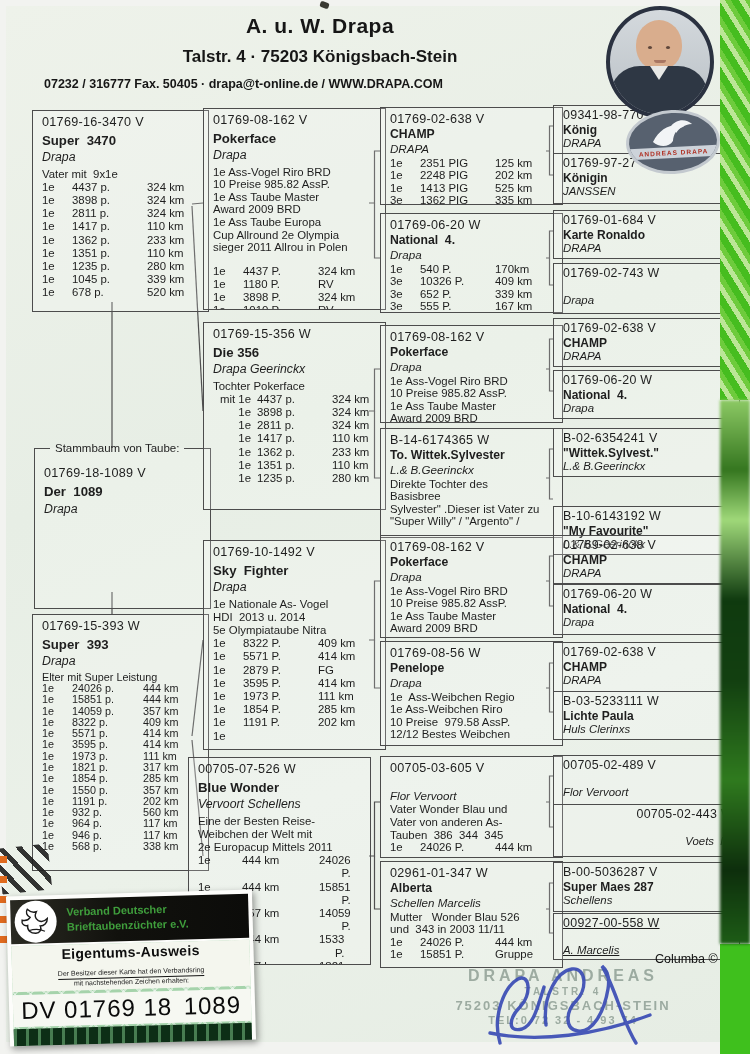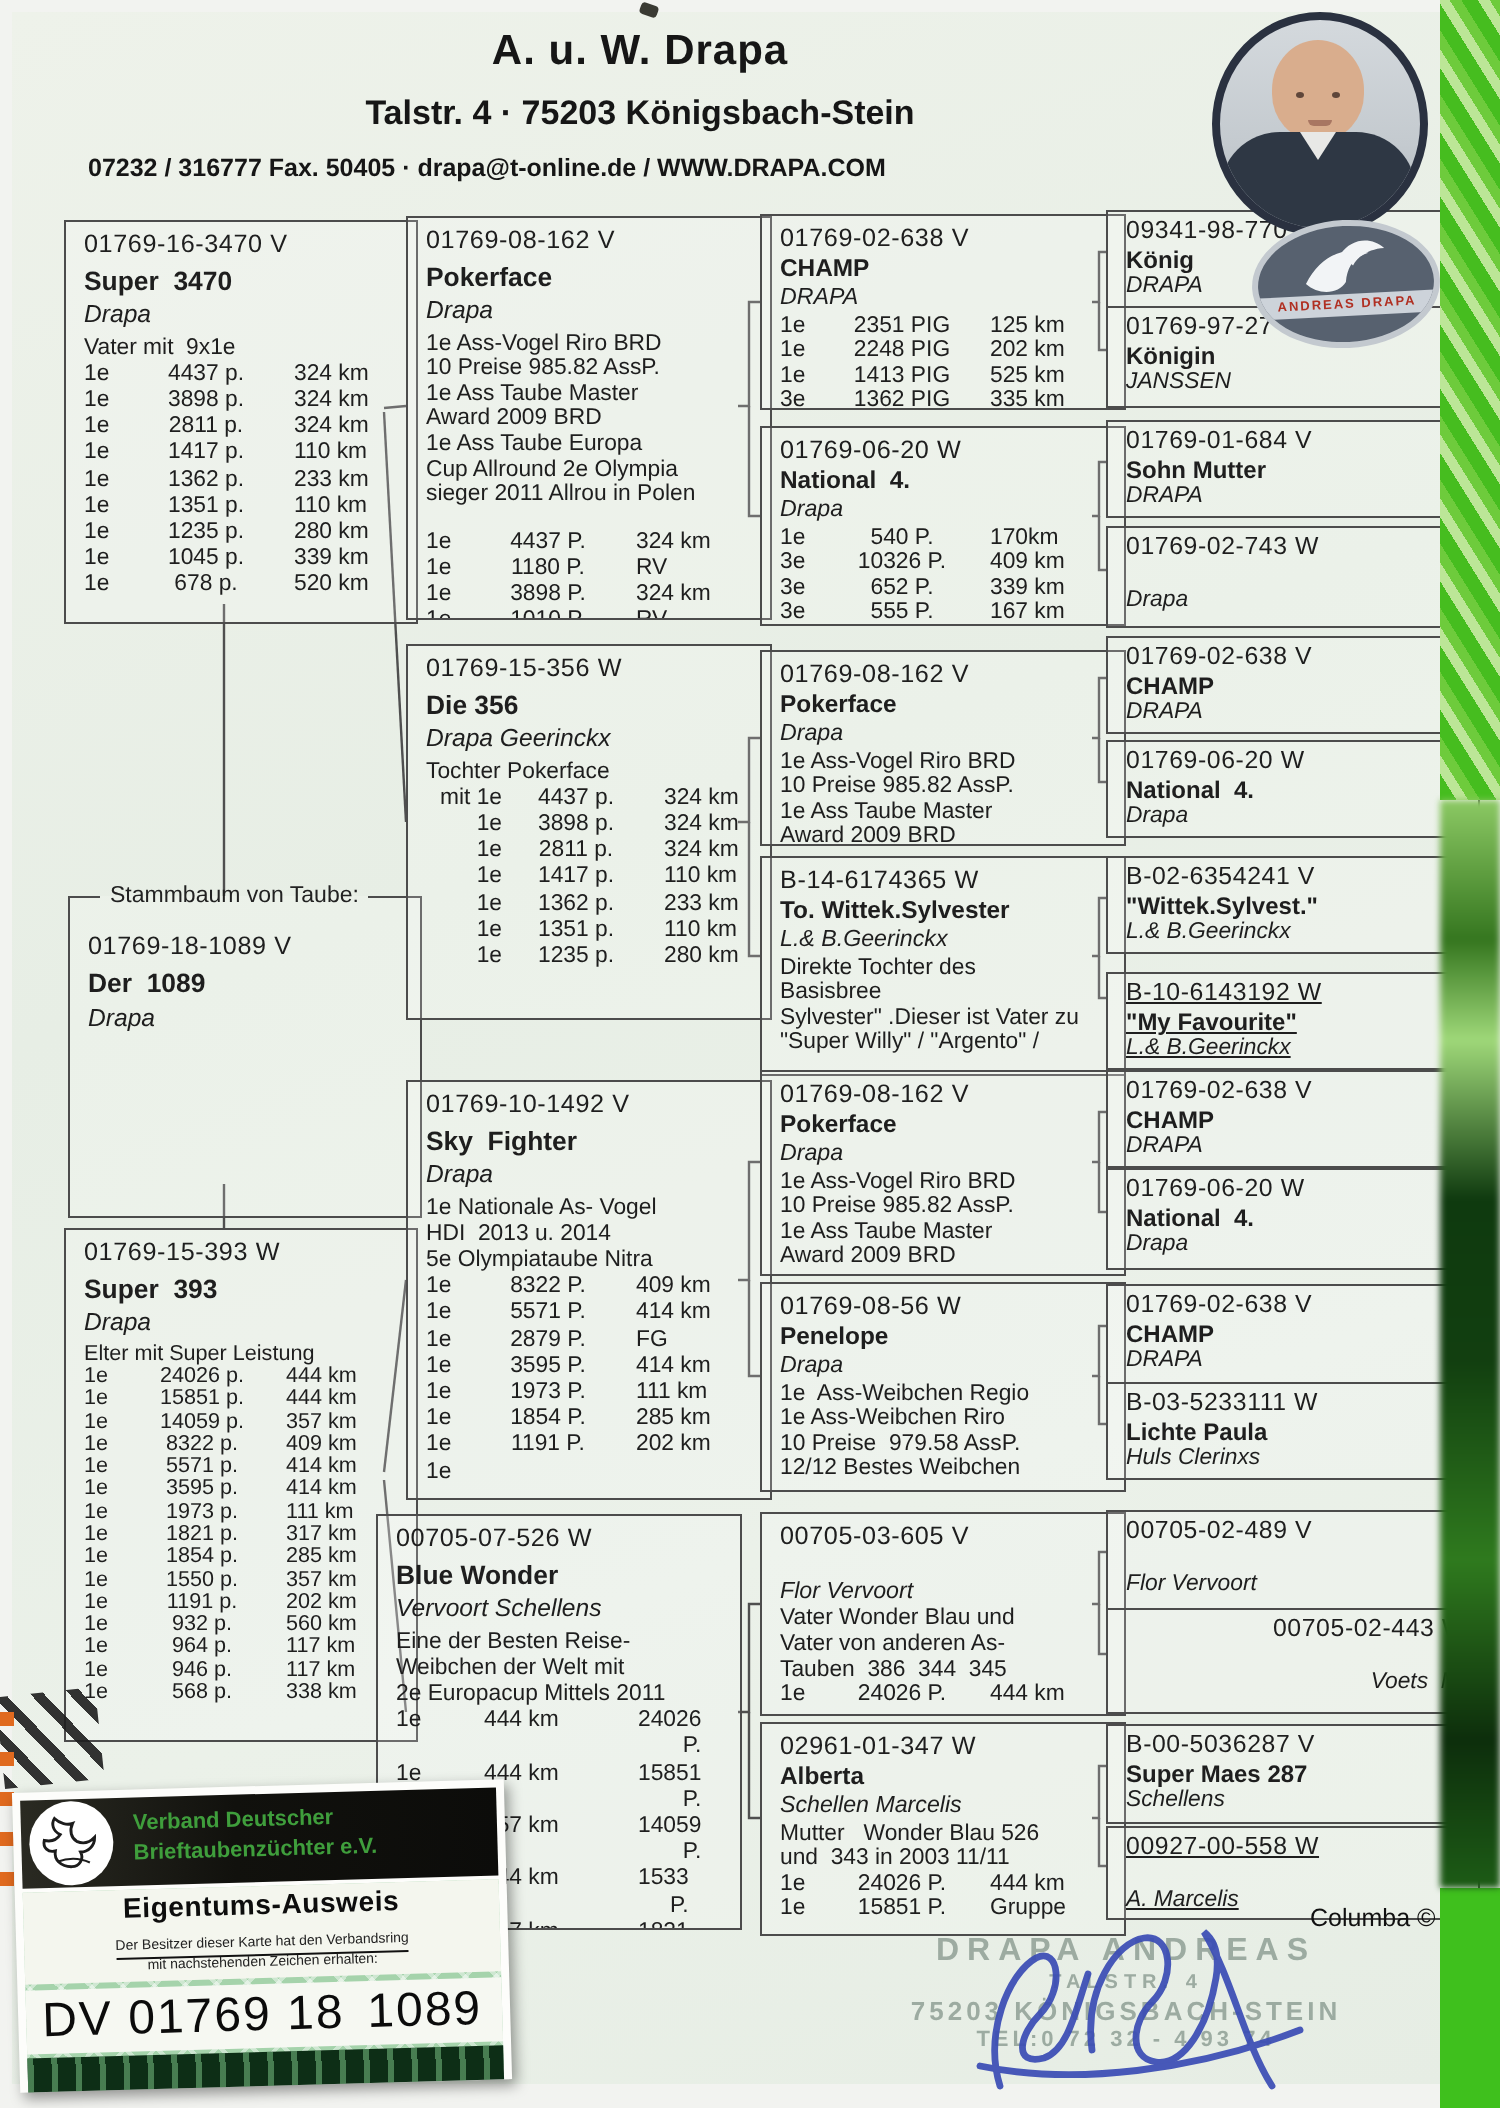--- a/index.html
+++ b/index.html
@@ -31,21 +31,21 @@
   svg.tree{position:absolute;left:0;top:0;z-index:1;}
   
   .box{position:absolute;border:1.3px solid #4c4c4c;padding:5px 6px 3px 9px;z-index:2;
        font-size:11.4px;line-height:13.2px;color:#1e1e1e;overflow:hidden;background:rgba(255,255,255,.18);}
   .box .ring{font-size:12.6px;letter-spacing:.3px;margin-bottom:5px;white-space:pre;}
   .box .bname{font-size:13.2px;font-weight:bold;margin-bottom:4px;min-height:11px;white-space:pre;}
   .box .strain{font-style:italic;font-size:12.3px;margin-bottom:3px;white-space:pre;}
   .box .note{white-space:pre-wrap;min-height:11px;}
   .box .rrow{display:flex;}
   .box .c0{width:30px;flex:none;}
-  .box .c1{width:62px;flex:none;text-align:center;}
+  .box .c1{width:62px;flex:none;text-align:left;}
   .box .c2{padding-left:13px;}
   
   .p-c1b1{left:32px;top:110px;width:160px;height:192px;}
   fieldset.box{left:32px;top:442px;width:160px;height:150px;padding-top:12px;}
   fieldset.box legend{font-size:11.5px;padding:0 5px;margin-left:6px;color:#222;}
   .p-c1b3{left:32px;top:581px;width:160px;height:247px;margin-top:33px;}
   .p-c1b3 .note,.p-c1b3 .rrow{line-height:11.3px;font-size:10.8px;}
   .p-c1b3 .c1{width:58px}
   
   .p-c2b1{left:203px;top:108px;width:166px;height:192px;}
@@ -67,21 +67,21 @@
   .p-c3b5{top:535px;height:93px;}  .p-c3b6{top:641px;height:95px;}
   .p-c3b7{top:756px;height:92px;}  .p-c3b8{top:861px;height:97px;}
   
   .col4{left:553px;width:170px;padding:3px 6px 2px 9px;}
   .col4 .ring{margin-bottom:2px;font-size:12.4px;}
   .col4 .bname{font-size:12px;margin-bottom:0;min-height:12px;}
   .col4 .strain{font-size:11.4px;}
   .p-d1{top:105px;height:42px;} .p-d2{top:153px;height:44px;}
   .p-d3{top:210px;height:42px;} .p-d4{top:263px;height:44px;}
   .p-d5{top:318px;height:42px;} .p-d6{top:370px;height:42px;}
-  .p-d7{top:428px;height:42px;} .p-d8{top:486px;height:42px;text-decoration:underline;}
+  .p-d7{top:428px;height:42px;} .p-d8{top:506px;height:42px;}
   .p-d9{top:535px;height:42px;} .p-d10{top:584px;height:44px;}
   .p-d11{top:642px;height:43px;} .p-d12{top:691px;height:42px;}
   .p-d13{top:755px;height:43px;} .p-d14{top:804px;height:46px;text-align:right;}
   .p-d15{top:862px;height:43px;} .p-d16{top:913px;height:40px;text-decoration:underline;}
   
   .card{position:absolute;left:8px;top:893px;width:238px;height:142px;background:#fdfdfb;
         padding:4px;transform:rotate(-1.6deg);box-shadow:2px 3px 7px rgba(0,0,0,.4);z-index:8;}
   .card-head{height:44px;background:linear-gradient(90deg,#2a2a22 0%,#11110d 45%,#0c0c0a 100%);
              display:flex;position:relative;}
   .card-logo{width:42px;height:42px;border-radius:50%;background:#fff;flex:none;margin:1px 0 0 4px;
@@ -620,21 +620,21 @@
     <div class="bname">König</div>
     <div class="strain">DRAPA</div>
   </div>
 <div class="box col4 p-d2">
     <div class="ring">01769-97-27 W</div>
     <div class="bname">Königin</div>
     <div class="strain">JANSSEN</div>
   </div>
 <div class="box col4 p-d3">
     <div class="ring">01769-01-684 V</div>
-    <div class="bname">Sohn Mutter</div>
+    <div class="bname">Karte Ronaldo</div>
     <div class="strain">DRAPA</div>
   </div>
 <div class="box col4 p-d4">
     <div class="ring">01769-02-743 W</div>
     <div class="bname"></div>
     <div class="strain">Drapa</div>
   </div>
 <div class="box col4 p-d5">
     <div class="ring">01769-02-638 V</div>
     <div class="bname">CHAMP</div>

